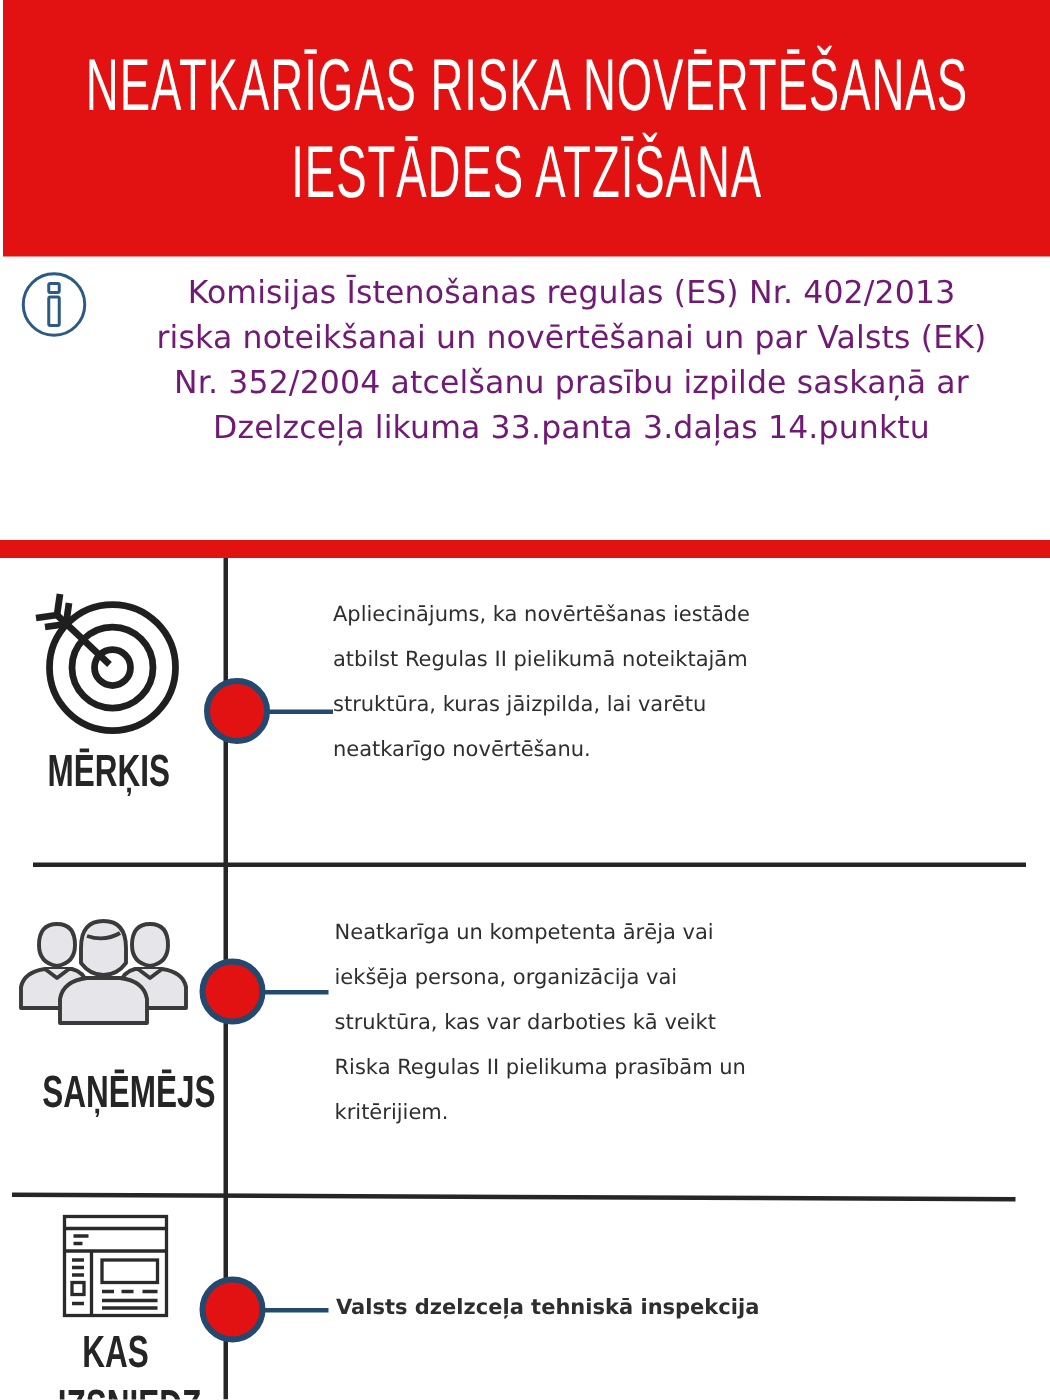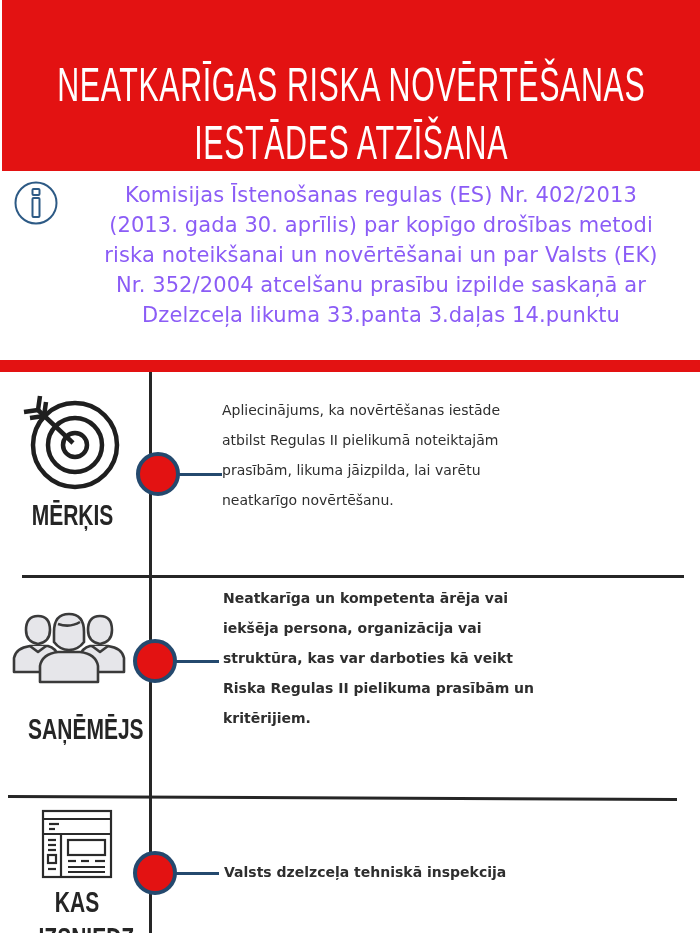--- a/index.html
+++ b/index.html
@@ -6,37 +6,37 @@
   body {
     width: 700px; height: 933px; overflow: hidden; position: relative;
     background: #ffffff;
     font-family: "DejaVu Sans", sans-serif;
     color: #2b2b2b;
   }
   .abs { position: absolute; }
   .header {
     left: 2px; top: 0; width: 698px; height: 171px;
     background: #e31212;
-    display: flex; flex-direction: column; align-items: center; justify-content: flex-end;
+    display: flex; flex-direction: column; align-items: center; justify-content: center;
   }
   .header-line {
     color: #ffffff;
     font-family: "Liberation Sans", sans-serif;
     font-size: 49px; line-height: 58px;
     transform: scaleX(0.62);
     white-space: nowrap;
     letter-spacing: 1px;
     font-weight: normal;
   }
   .info-icon { left: 13px; top: 180px; width: 46px; height: 46px; }
   .info-text {
     left: 62px; top: 180px; width: 638px;
     text-align: center;
     font-size: 21px; line-height: 30px;
-    color: #8b5cf6;
+    color: #701a75;
     letter-spacing: 0.1px;
   }
   .info-text div { white-space: nowrap; }
   .red-band { left: 0; top: 360px; width: 700px; height: 12px; background: #e31212; }
   .vline { left: 149px; top: 372px; width: 3px; height: 561px; background: #262626; }
   .hline { height: 3px; background: #262626; }
   .hline1 { left: 22px; top: 575px; width: 662px; }
   .hline2 { left: 8px; top: 795px; width: 669px; transform: rotate(0.25deg); transform-origin: left center; }
   .dot {
     width: 44px; height: 44px; border-radius: 50%;
@@ -68,21 +68,20 @@
 
 <div class="abs info-icon">
   <svg width="46" height="46" viewBox="0 0 46 46">
     <circle cx="23" cy="23" r="20.5" fill="none" stroke="#2d5a85" stroke-width="2"></circle>
     <rect x="19.5" y="9" width="7" height="6" rx="1" fill="none" stroke="#2d5a85" stroke-width="2"></rect>
     <rect x="19.5" y="18" width="7" height="19" rx="1" fill="none" stroke="#2d5a85" stroke-width="2"></rect>
   </svg>
 </div>
 <div class="abs info-text">
   <div>Komisijas Īstenošanas regulas (ES) Nr. 402/2013</div>
-  <div>(2013. gada 30. aprīlis) par kopīgo drošības metodi</div>
   <div>riska noteikšanai un novērtēšanai un par Valsts (EK)</div>
   <div>Nr. 352/2004 atcelšanu prasību izpilde saskaņā ar</div>
   <div>Dzelzceļa likuma 33.panta 3.daļas 14.punktu</div>
 </div>
 
 <div class="abs red-band"></div>
 
 <div class="abs vline"></div>
 <div class="abs hline hline1"></div>
 <div class="abs hline hline2"></div>
@@ -98,21 +97,21 @@
       <path d="M36 14 L34 28 L20 30"></path>
     </g>
   </svg>
 </div>
 <div class="abs label" style="left:10px; top:498px; width:125px;">MĒRĶIS</div>
 <div class="abs dot" style="left:136px; top:452px;"></div>
 <div class="abs connector" style="left:176px; top:473px; width:46px;"></div>
 <div class="abs sec-text" style="left:222px; top:395px;">
   <div> Apliecinājums, ka novērtēšanas iestāde</div>
   <div>atbilst Regulas II pielikumā noteiktajām</div>
-  <div>prasībām, likuma jāizpilda, lai varētu</div>
+  <div>struktūra, kuras jāizpilda, lai varētu</div>
   <div>neatkarīgo novērtēšanu.</div>
 </div>
 
 <div class="abs" style="left:12px; top:612px; width:114px; height:72px;">
   <svg width="114" height="72" viewBox="0 0 114 72">
     <g stroke="#3a3a3a" stroke-width="2.6" fill="#e6e6ea" stroke-linejoin="round">
 
       <path d="M2 60 L2 46 Q4 36 18 34 L36 34 Q44 36 46 44 L46 60 Z"></path>
       <path d="M14 18 Q14 4 26 4 Q38 4 38 18 Q38 30 26 32 Q14 30 14 18 Z"></path>
       <path d="M18 34 L26 40 L34 34"></path>
@@ -123,21 +122,21 @@
 
       <path d="M28 70 L28 54 Q30 42 46 40 L68 40 Q84 42 86 54 L86 70 Z"></path>
       <path d="M42 20 Q42 2 57 2 Q72 2 72 20 L72 30 Q66 38 57 38 Q48 38 42 30 Z"></path>
       <path d="M46 12 Q58 16 68 10" fill="none"></path>
     </g>
   </svg>
 </div>
 <div class="abs label" style="left:8px; top:712px; width:134px;">SAŅĒMĒJS</div>
 <div class="abs dot" style="left:133px; top:639px;"></div>
 <div class="abs connector" style="left:173px; top:660px; width:46px;"></div>
-<div class="abs sec-text" style="left:223px; top:583px;font-weight:bold;">
+<div class="abs sec-text" style="left:223px; top:607px;">
   <div>Neatkarīga un kompetenta ārēja vai</div>
   <div>iekšēja persona, organizācija vai</div>
   <div>struktūra, kas var darboties kā veikt</div>
   <div>Riska Regulas II pielikuma prasībām un</div>
   <div>kritērijiem.</div>
 </div>
 
 <div class="abs" style="left:41px; top:809px; width:72px; height:70px;">
   <svg width="72" height="70" viewBox="0 0 72 70">
     <g fill="none" stroke="#2a2a2a" stroke-width="2.2">

